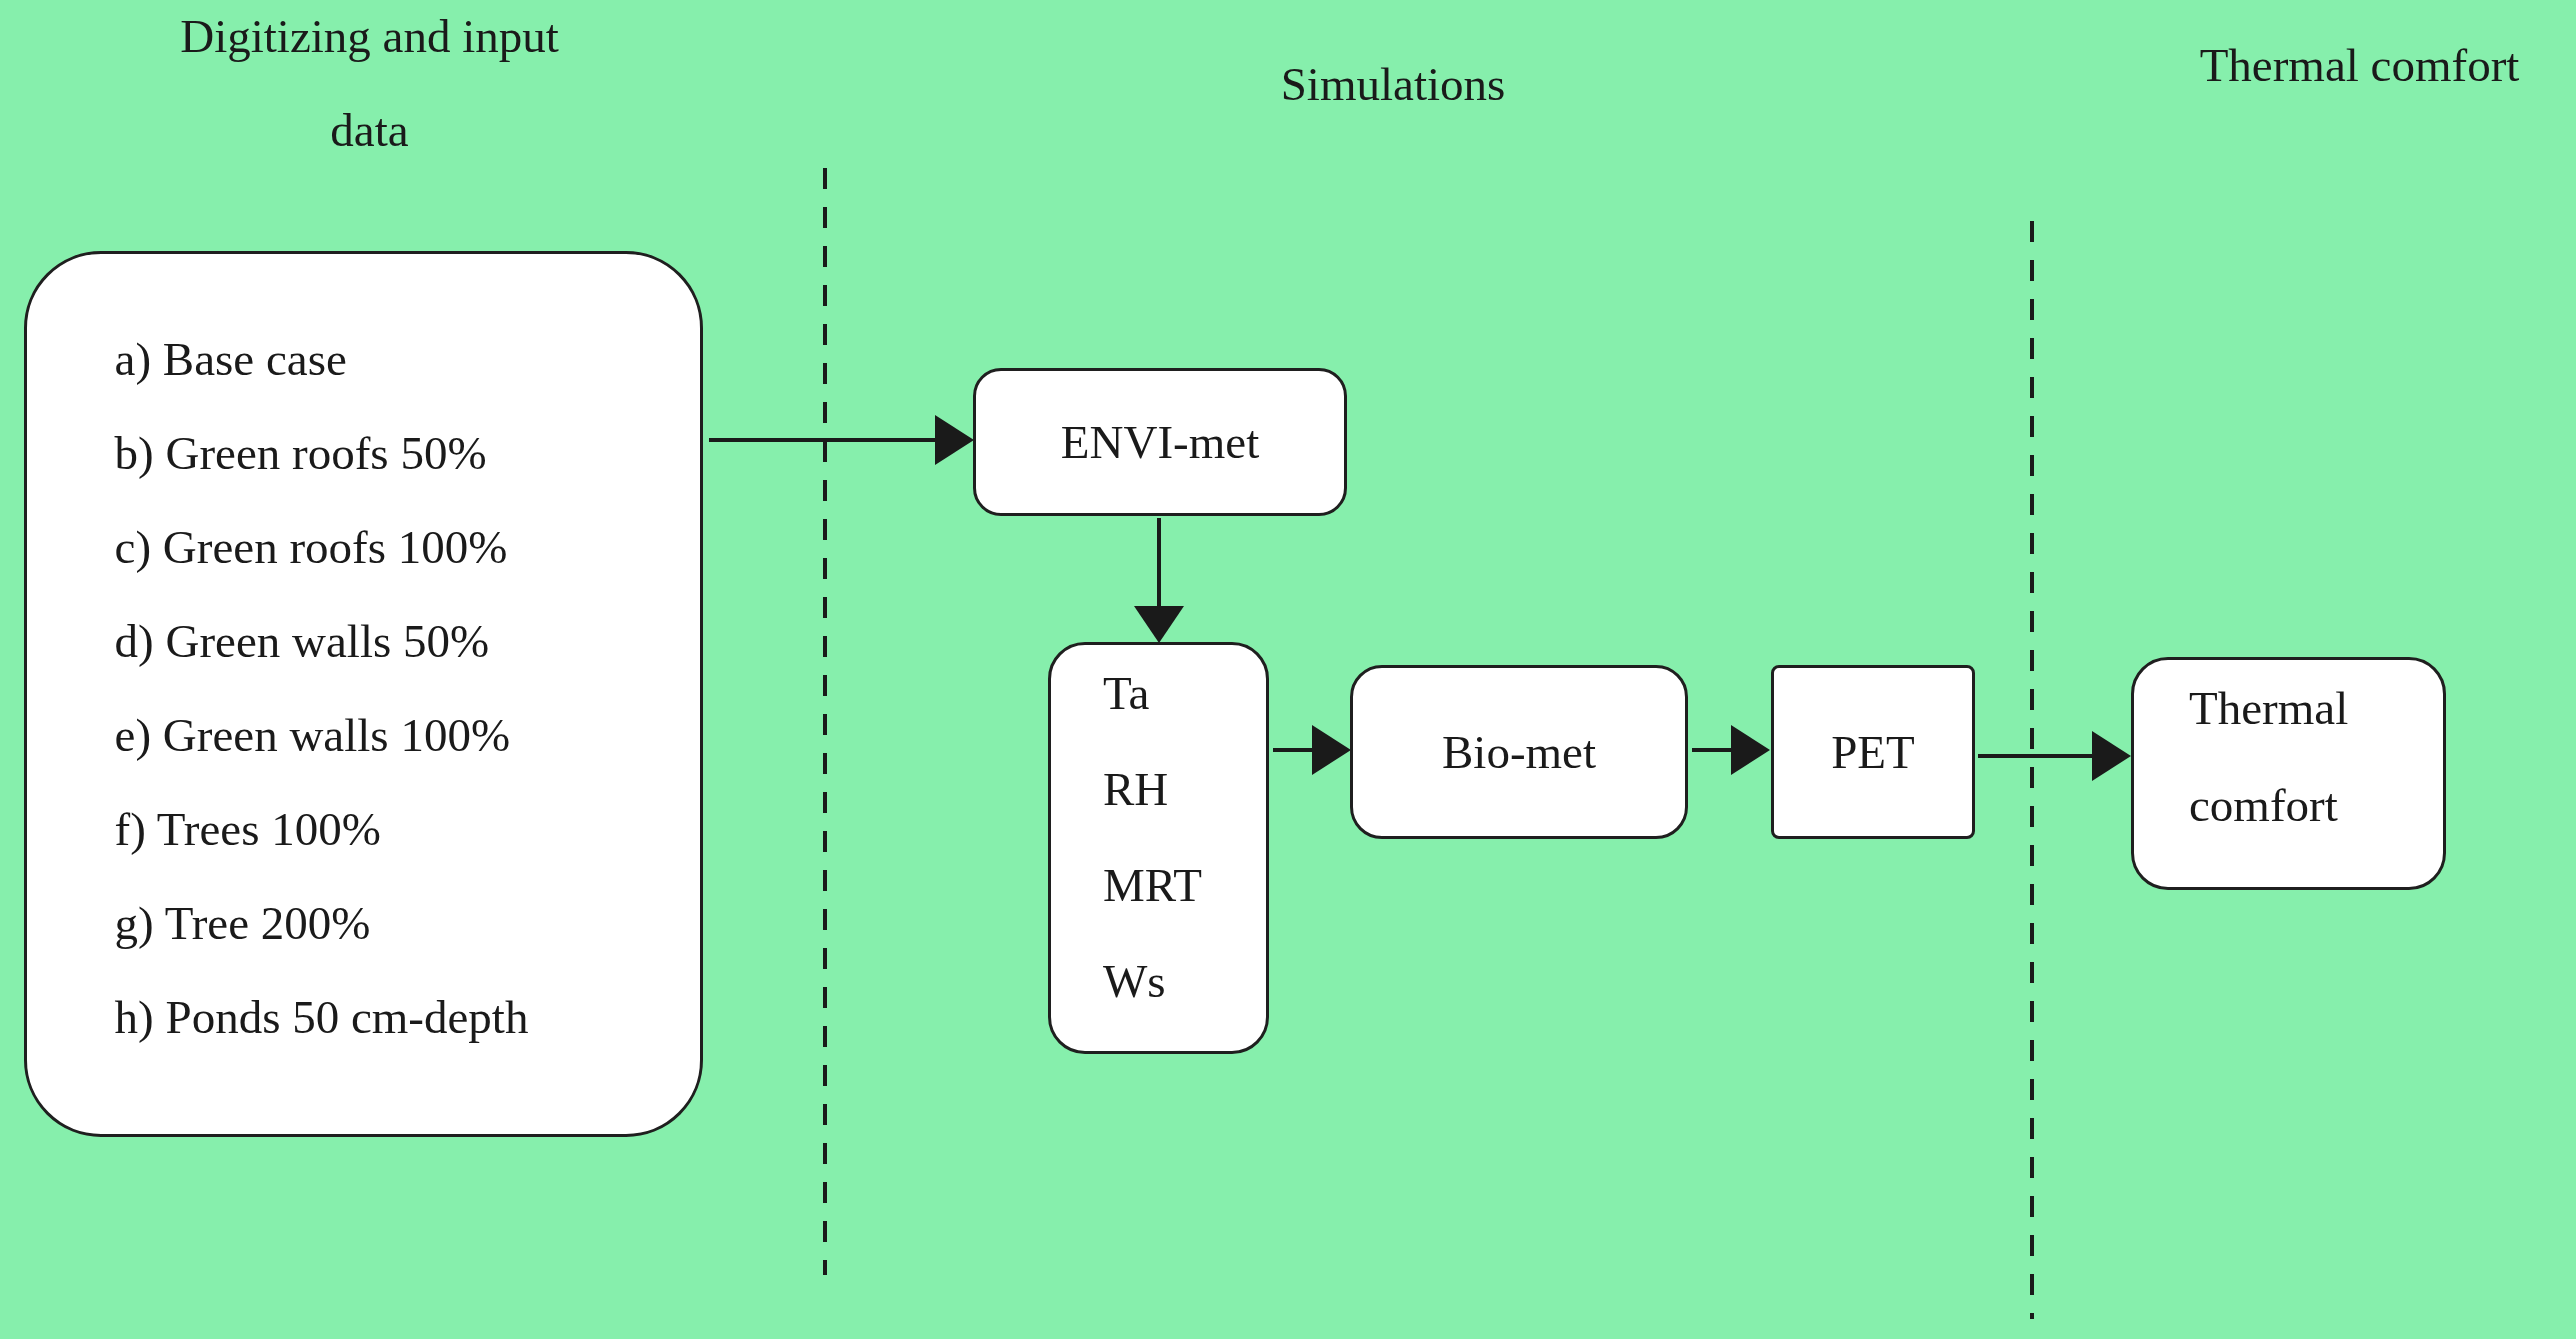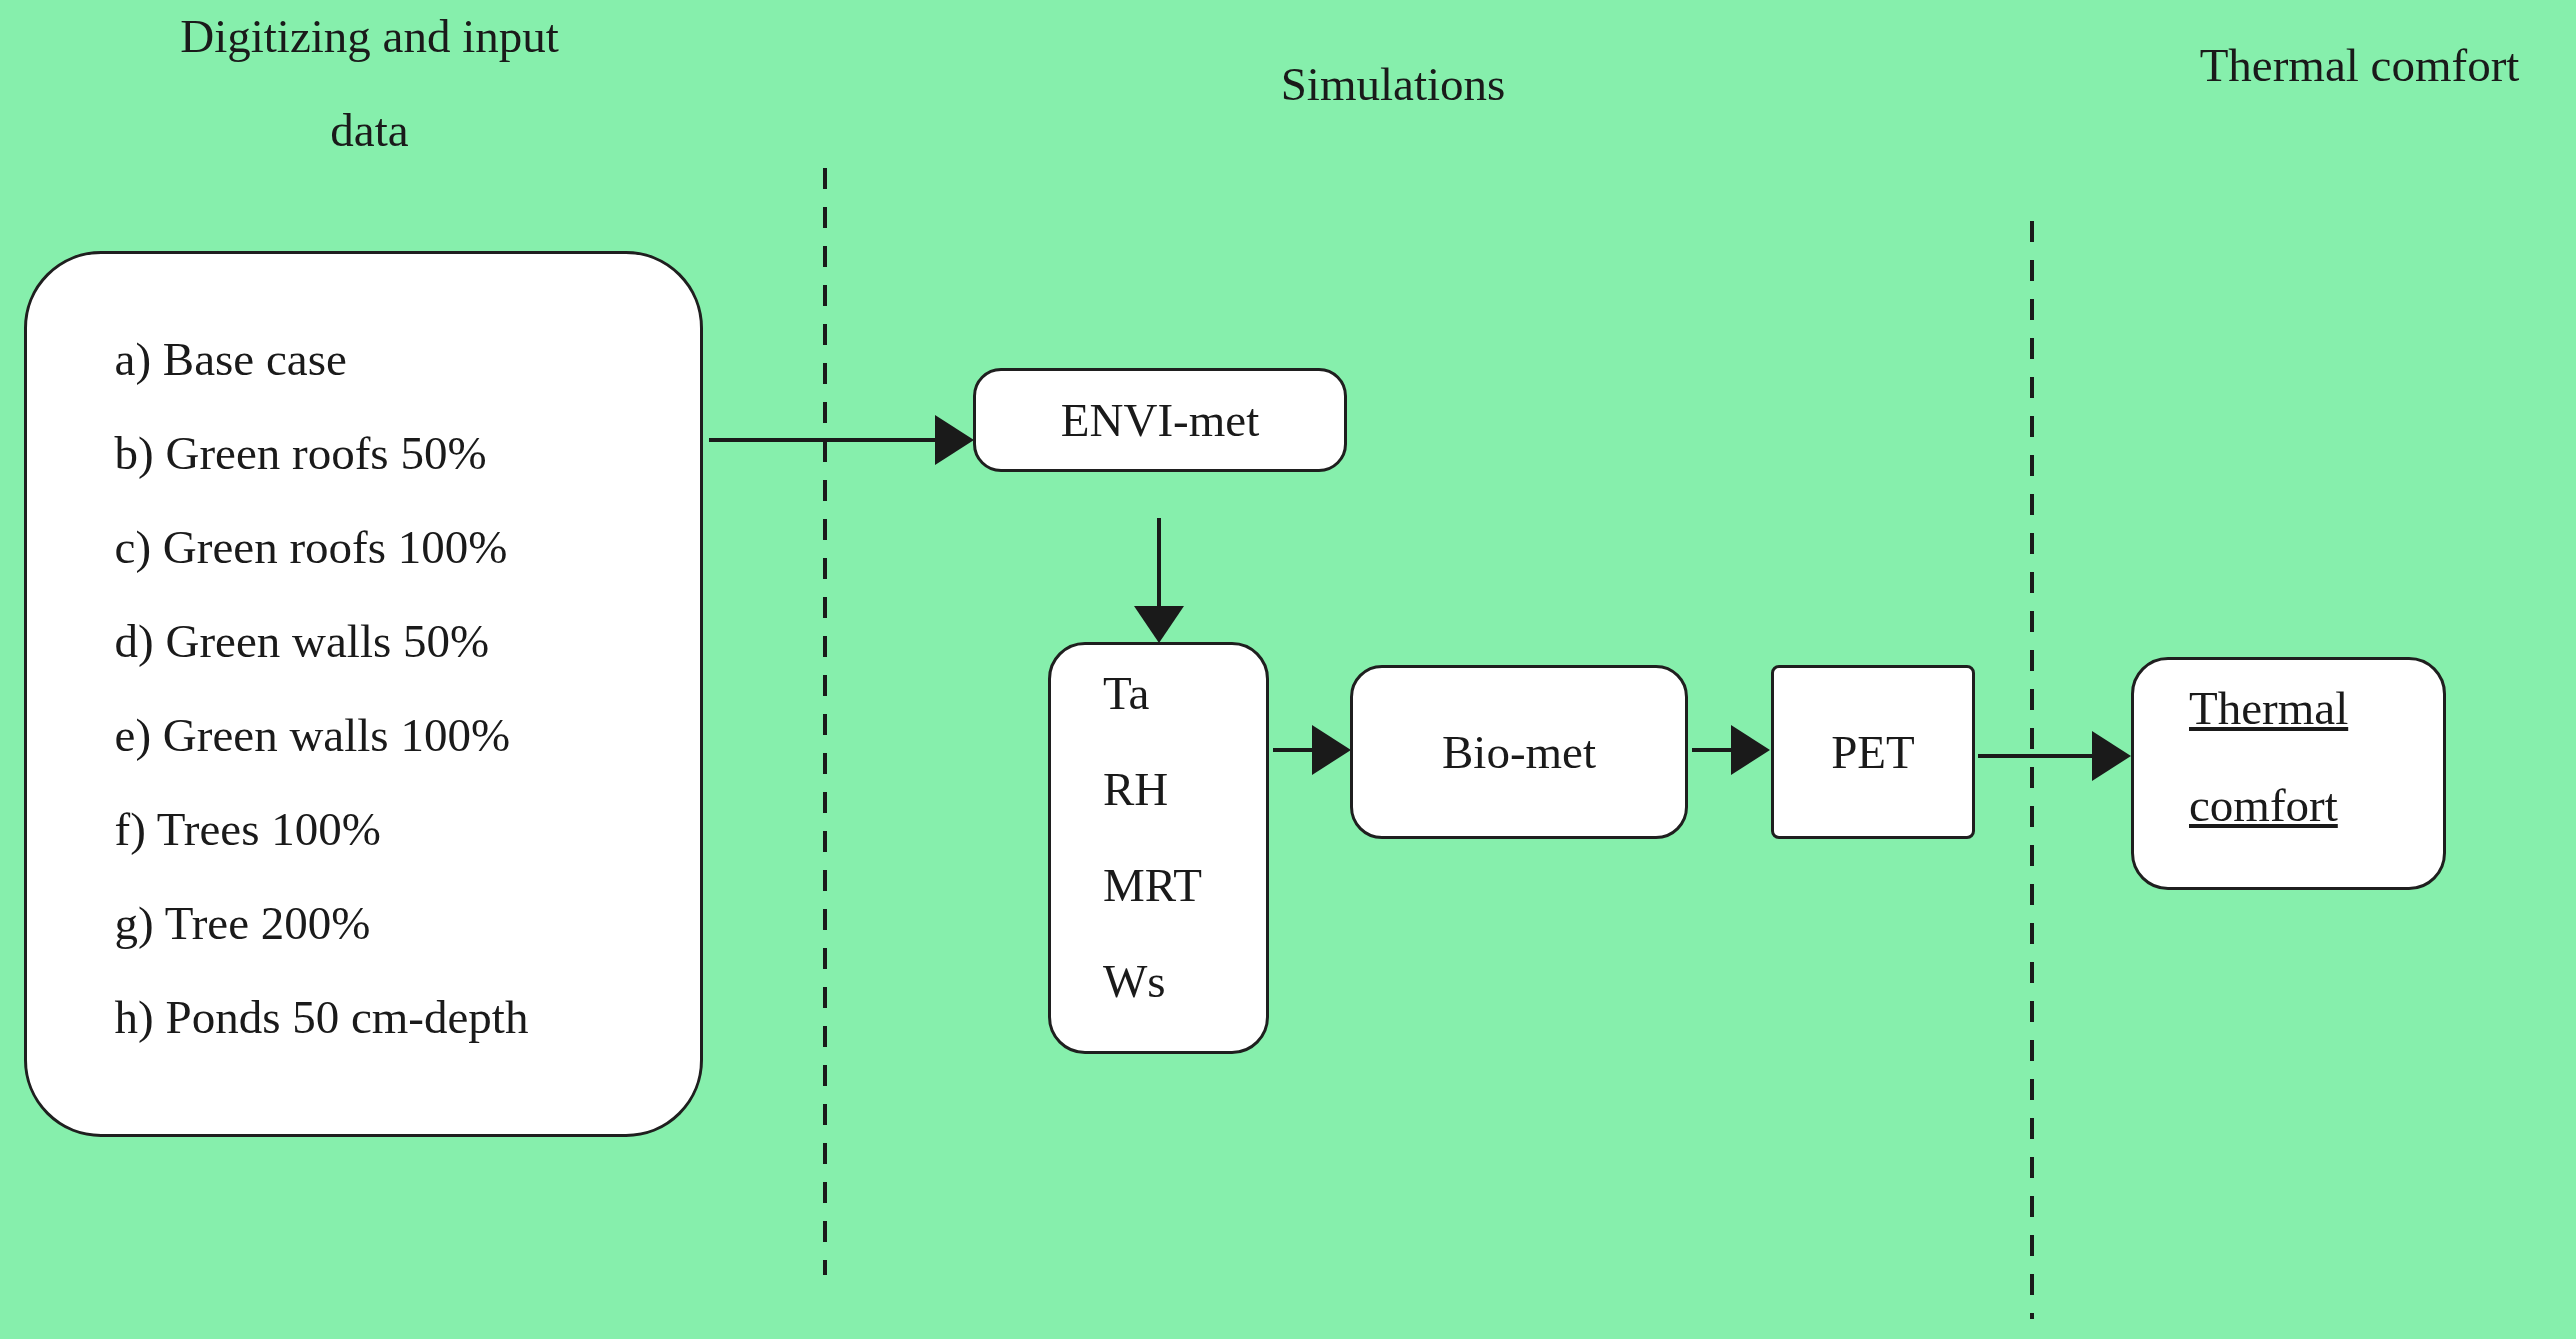--- a/index.html
+++ b/index.html
@@ -119,21 +119,21 @@
       <li>e) Green walls 100%</li>
       <li>f) Trees 100%</li>
       <li>g) Tree 200%</li>
       <li>h) Ponds 50 cm-depth</li>
     </ul>
   </div>
 
   <div class="shaft-h" style="left: 709px; top: 438px; width: 229px;"></div>
   <div class="head-right" style="left: 935px; top: 415px;"></div>
 
-  <div class="box" style="left: 973px; top: 368px; width: 374px; height: 104px; border-radius: 28px;">
+  <div class="box" style="left: 973px; top: 368px; width: 374px; height: 148px; border-radius: 28px;">
     <div class="box-label">ENVI-met</div>
   </div>
 
   <div class="shaft-v" style="left: 1157px; top: 518px; width: 3.5px; height: 89px;"></div>
   <div class="head-down" style="left: 1134px; top: 606px;"></div>
 
   <div class="box" style="left: 1048px; top: 642px; width: 221px; height: 412px; border-radius: 37px;">
     <div class="stack" style="padding-left: 52px;">
       <div>Ta</div>
       <div>RH</div>
@@ -153,20 +153,20 @@
   <div class="head-right" style="left: 1731px; top: 725px;"></div>
 
   <div class="box" style="left: 1771px; top: 665px; width: 204px; height: 174px; border-radius: 8px;">
     <div class="box-label">PET</div>
   </div>
 
   <div class="shaft-h" style="left: 1978px; top: 754px; width: 116px;"></div>
   <div class="head-right" style="left: 2092px; top: 731px;"></div>
 
   <div class="box" style="left: 2131px; top: 657px; width: 315px; height: 233px; border-radius: 37px;">
-    <div class="stack" style="padding-left: 55px; line-height: 97px; text-decoration: underline;">
+    <div class="stack" style="padding-left: 55px; line-height: 97px;">
       <div>Thermal</div>
       <div>comfort</div>
     </div>
   </div>
 
 </div>
 
 
 </body></html>

